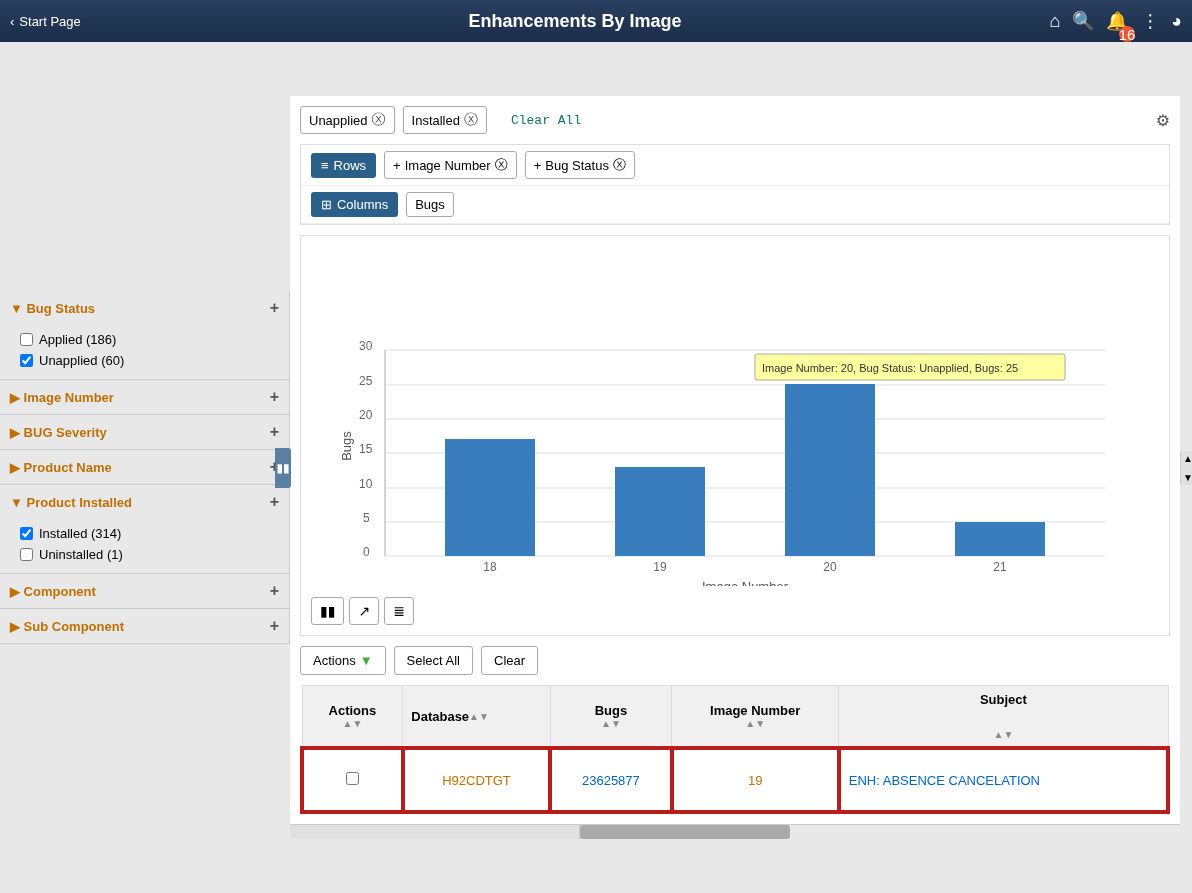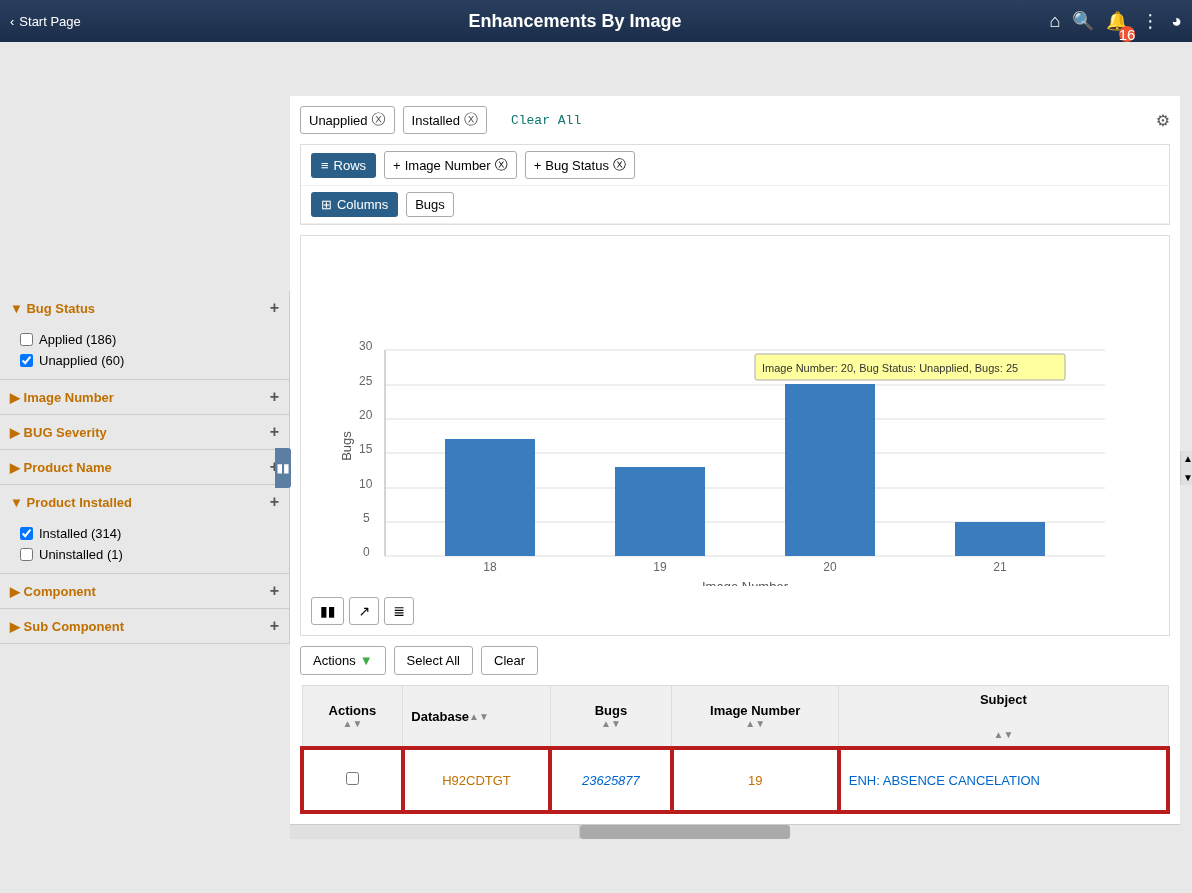--- a/index.html
+++ b/index.html
@@ -420,21 +420,21 @@
           </tr>
         </thead>
         <tbody>
           <tr>
             <td style="text-align:center;">
               <input type="checkbox" style="">
             </td>
             <td style="text-align:center;">
               <span class="link-orange">H92CDTGT</span>
             </td>
-            <td style="text-align:center;font-style:italic;">
+            <td style="text-align:center;">
               <span class="link-blue">23625877</span>
             </td>
             <td style="text-align:center; color:#c07000;">
               <span>19</span>
             </td>
             <td>
               <span class="link-blue">ENH: ABSENCE CANCELATION</span>
             </td>
           </tr>
         </tbody>

